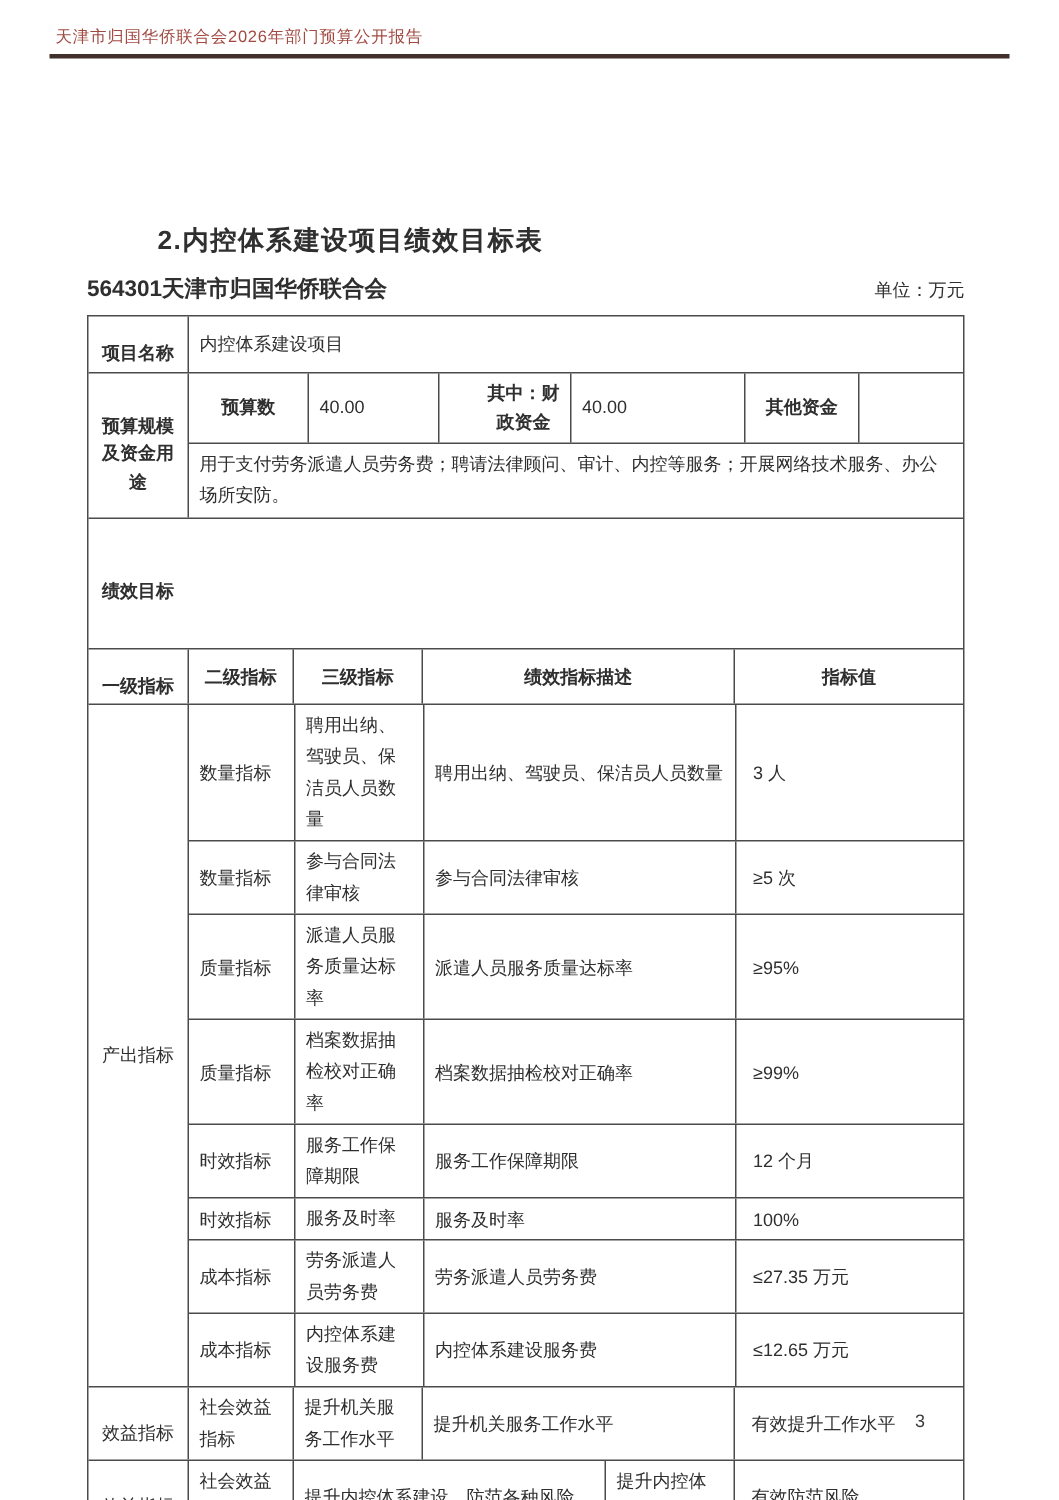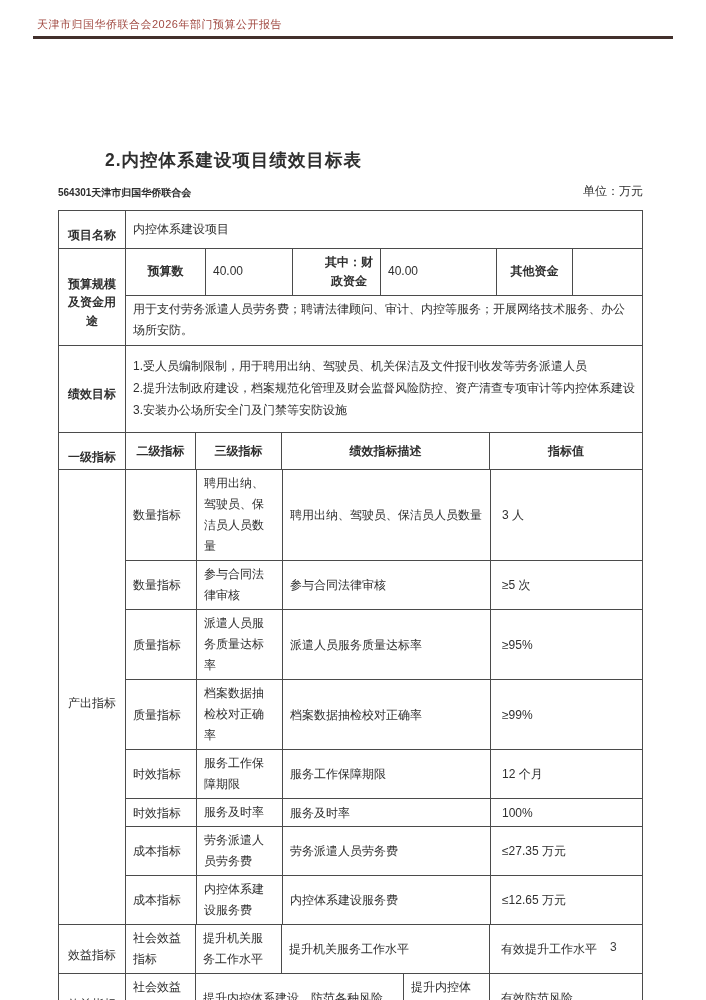--- a/index.html
+++ b/index.html
@@ -13,21 +13,21 @@
   body{
     width:706px;height:1000px;position:relative;overflow:hidden;
     font-family:"Liberation Sans","DejaVu Sans",sans-serif;
     color:var(--text);font-size:12px;
   }
   
   .doc-header{position:absolute;left:37px;top:17px;font-size:11px;color:var(--accent);letter-spacing:.5px;}
   .doc-divider{position:absolute;left:33px;top:36px;width:640px;height:3px;background:var(--divider);}
   .main-title{position:absolute;left:105px;top:148px;font-size:17.5px;font-weight:bold;letter-spacing:1px;}
   .sub-row{position:absolute;left:58px;top:183px;width:585px;display:flex;justify-content:space-between;align-items:flex-end;}
-  .org-code{font-size:10px;font-weight:bold;}
+  .org-code{font-size:15px;font-weight:bold;}
   .unit-label{font-size:12px;}
   .page-number{position:absolute;left:610px;top:940px;font-size:12px;color:#3c3c3c;}
 
   
   .tbl{
     position:absolute;left:58px;top:210px;width:585px;
     border:1px solid var(--border);
     font-size:12px;line-height:1.55;
   }
   .trow{display:flex;border-top:1px solid var(--border);}
@@ -107,27 +107,20 @@
       <div class="srow rh-usage">
         <div class="cell c5 multiline">
             <span class="para">用于支付劳务派遣人员劳务费；聘请法律顾问、审计、内控等服务；开展网络技术服务、办公场所安防。</span>
           </div>
       </div>
     </div>
   </div>
 
   <div class="trow rh-target">
     <div class="cell c1 center b">绩效目标</div>
-    <div class="cell c5 multiline">
-      <div>
-        <span class="para">1.受人员编制限制，用于聘用出纳、驾驶员、机关保洁及文件报刊收发等劳务派遣人员</span>
-        <span class="para">2.提升法制政府建设，档案规范化管理及财会监督风险防控、资产清查专项审计等内控体系建设</span>
-        <span class="para">3.安装办公场所安全门及门禁等安防设施</span>
-      </div>
-    </div>
   </div>
 
   <div class="trow rh-head">
     <div class="cell c1 center b">一级指标</div>
     <div class="cell c2 center b">二级指标</div>
     <div class="cell c3 center b">三级指标</div>
     <div class="cell c4 center b">绩效指标描述</div>
     <div class="cell c5 center b">指标值</div>
   </div>
 

